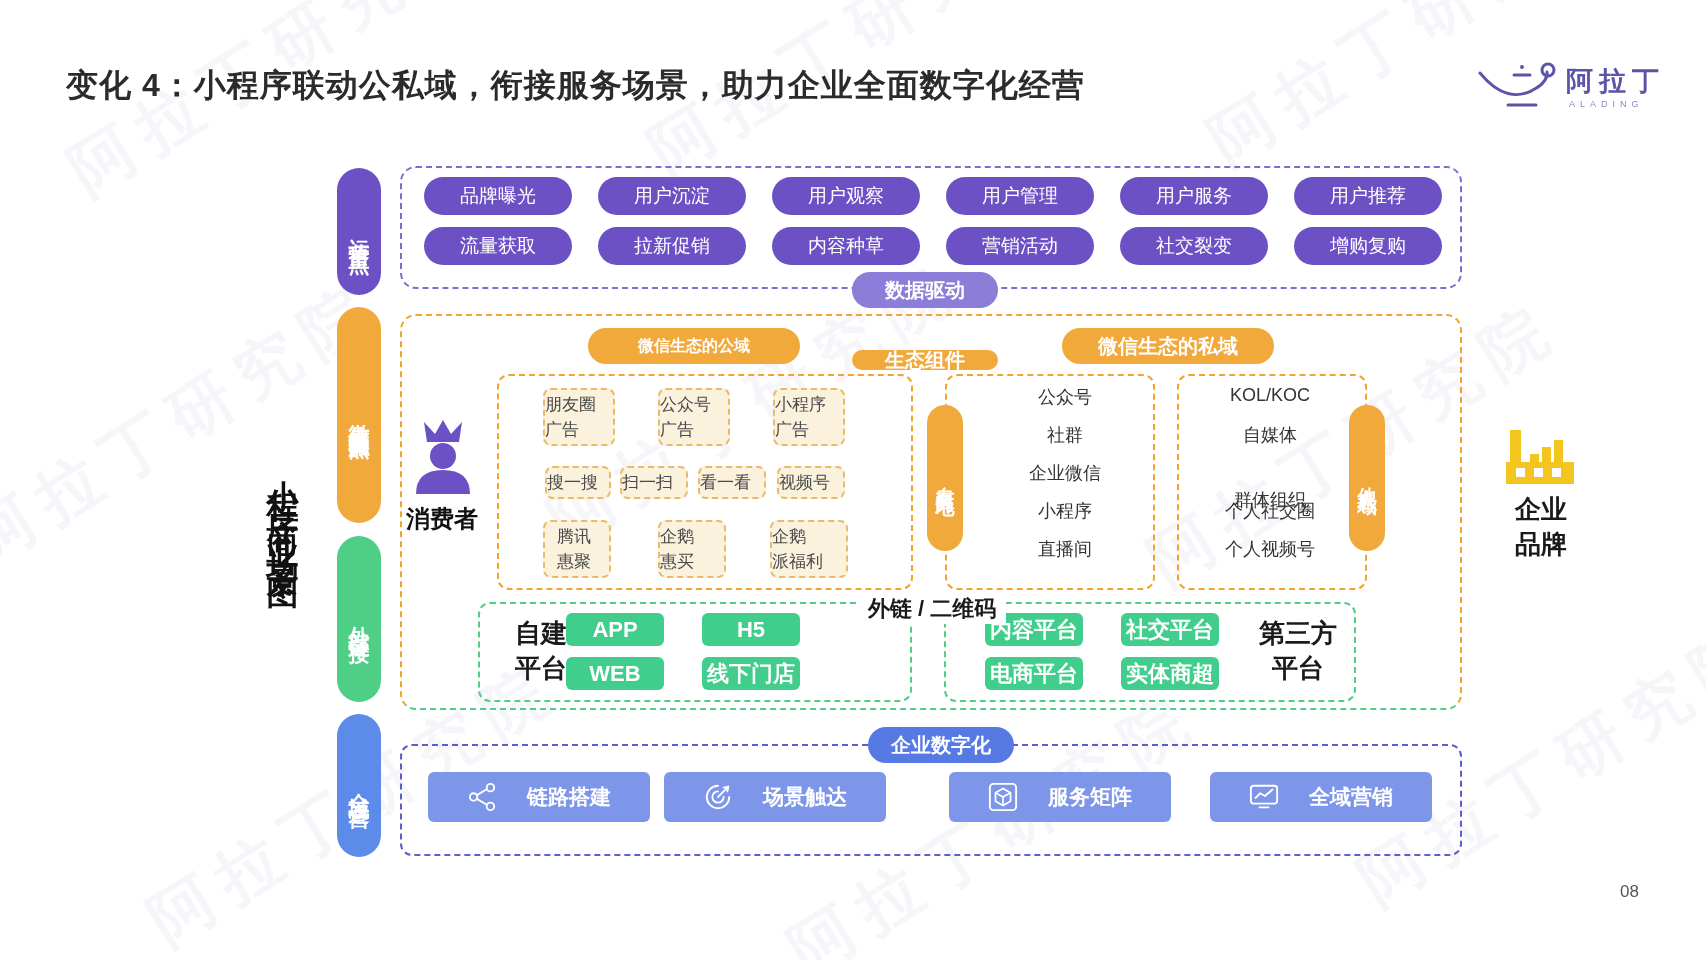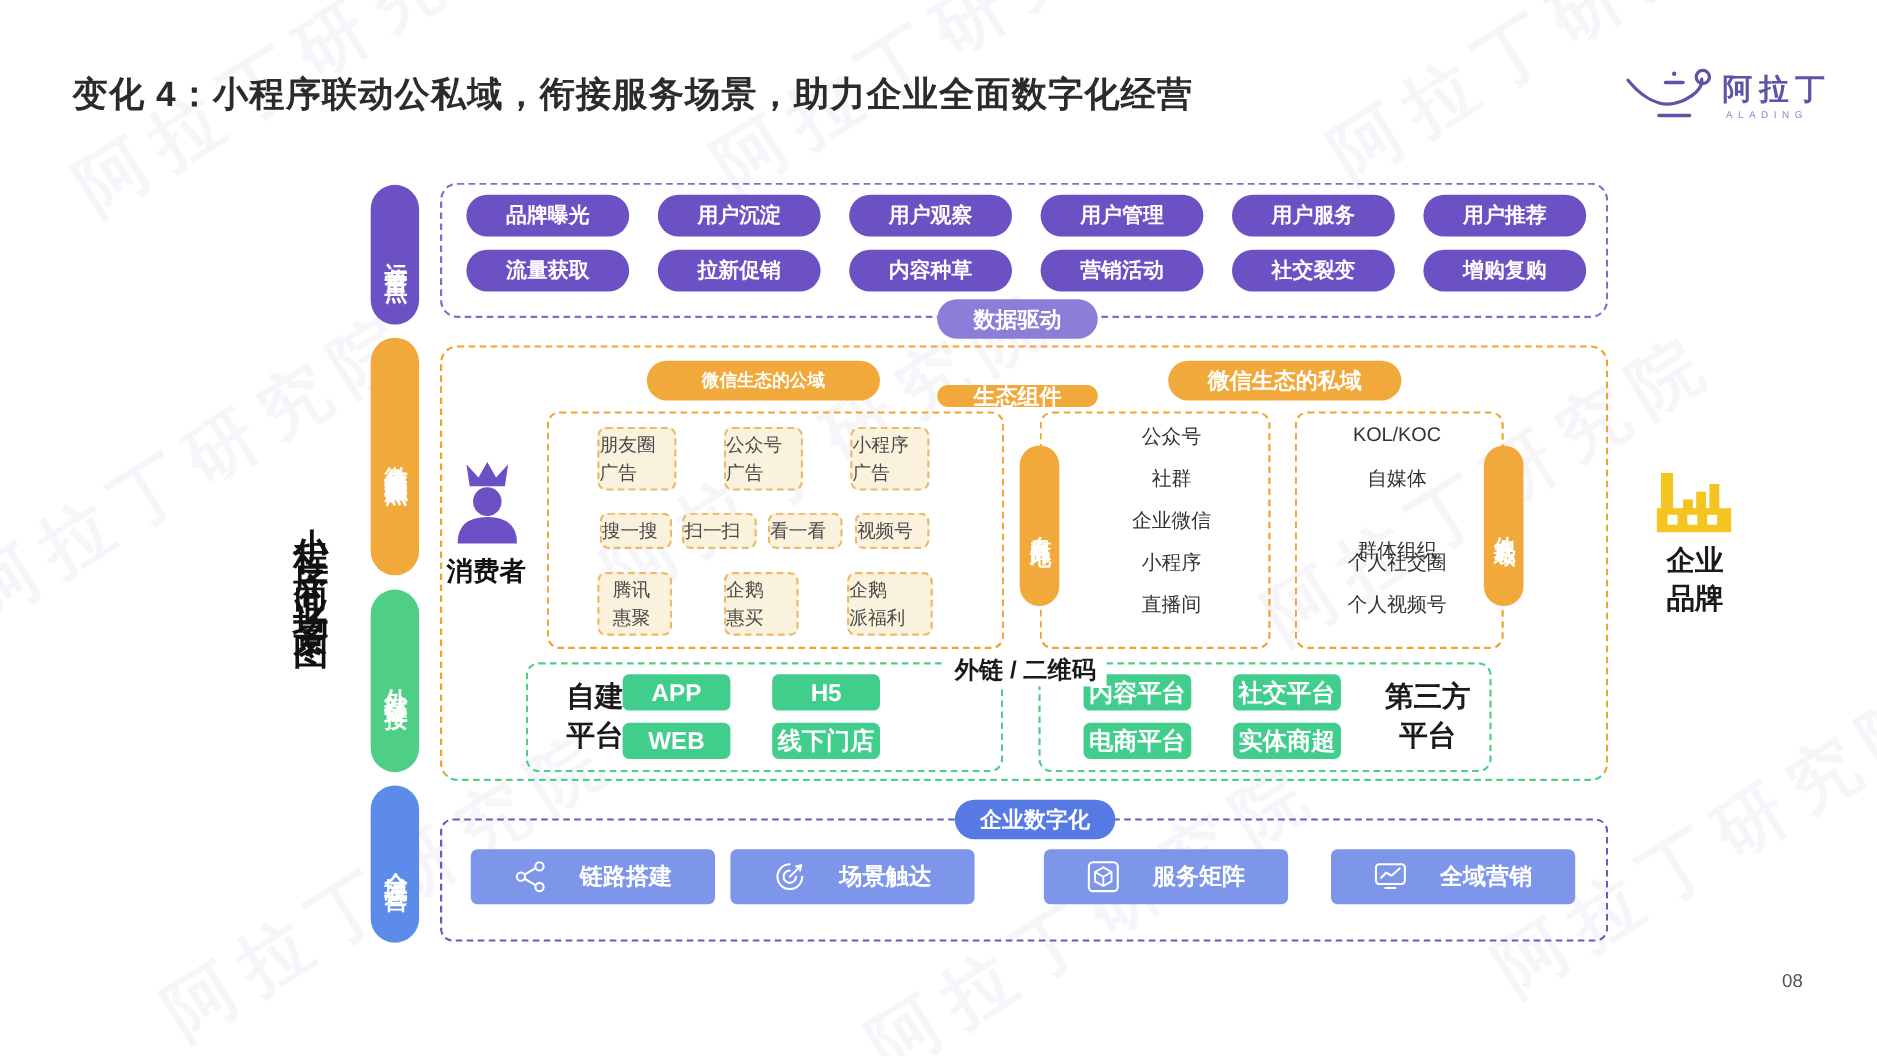--- a/index.html
+++ b/index.html
@@ -32,21 +32,21 @@
   
   .dash-box { border:2px dashed #7a6fd0; border-radius:16px; }
   
   .badge {
     display:flex; align-items:center; justify-content:center;
     color:#fff; font-weight:bold; border-radius:20px; white-space:nowrap;
   }
   
   .btn-p {
     position:absolute; width:148px; height:38px; border-radius:19px;
-    background:#6c51c5; color:#fff; font-weight:bold; font-size:19px;
+    background:#6c51c5; color:#fff; font-weight:normal; font-size:19px;
     display:flex; align-items:center; justify-content:center;
   }
   
   .card {
     position:absolute; background:#fbf2de; border:2px dashed #e9ba6a;
     border-radius:8px; color:#4a4a4a; font-size:17px; line-height:25px;
     display:flex; flex-direction:column; align-items:flex-start; justify-content:center;
     text-align:center;
   }
   .list-item { position:absolute; font-size:18px; color:#333; text-align:center; }

